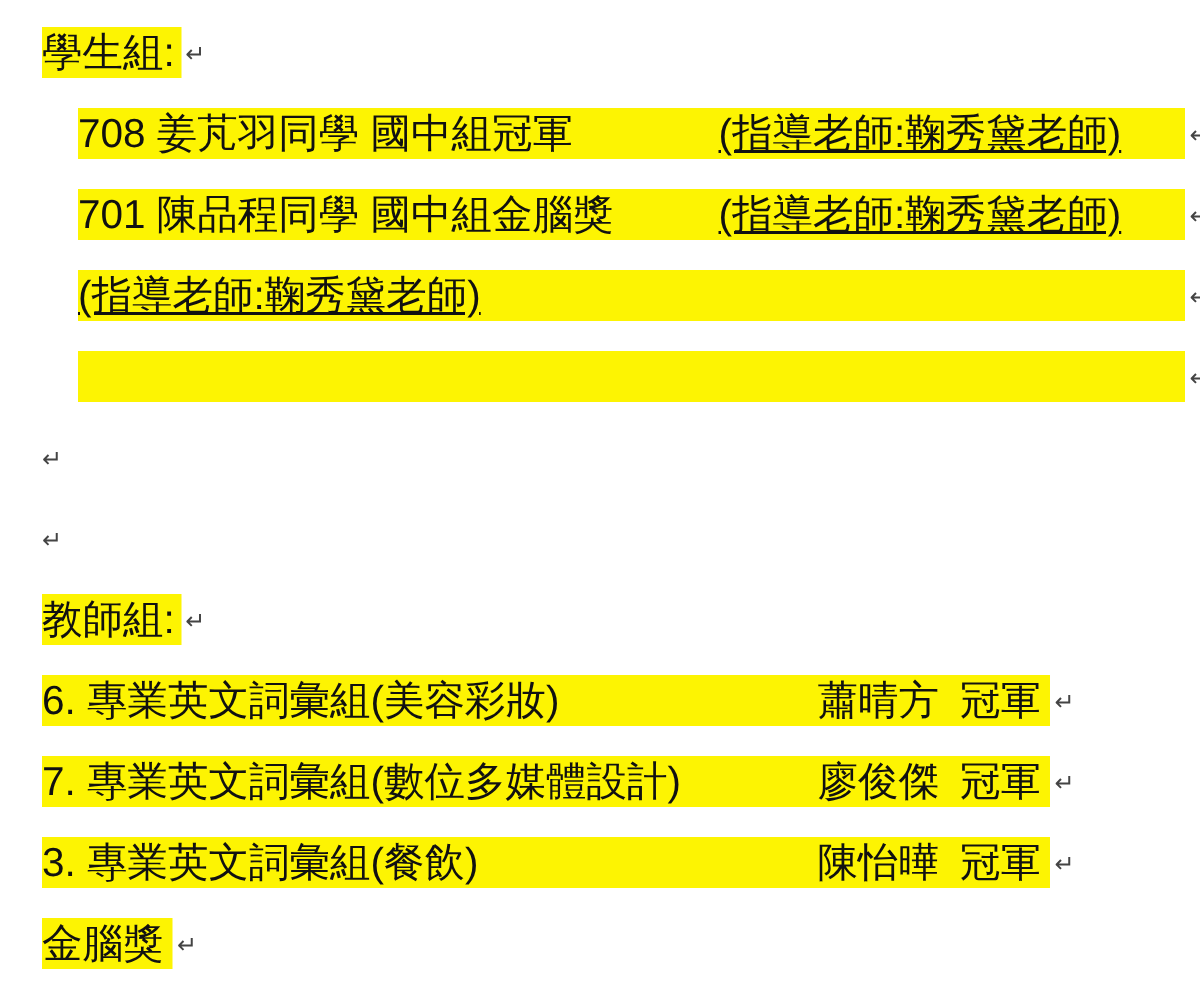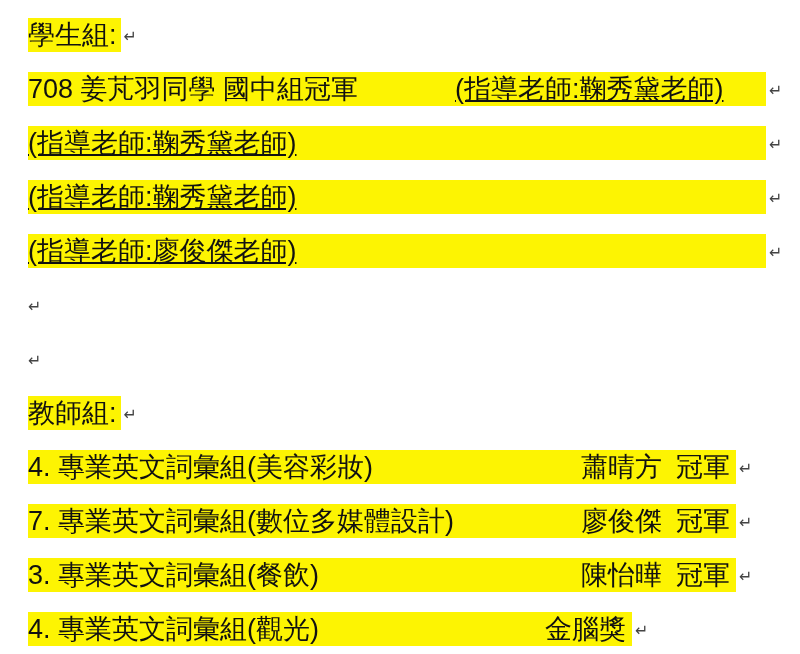--- a/index.html
+++ b/index.html
@@ -21,25 +21,25 @@
     white-space:nowrap;
   }
   .hl{
     background:#fdf402;
     display:inline-flex;
     align-items:center;
     height:34px;
     vertical-align:top;
   }
   .hl.heading{padding-right:4px;}
-  .hl.s-row{width:738px;}
+  .hl.s-row{width:738px;margin-left:24px;}
   .s-left{width:427px;flex:none;overflow:hidden;}
   .s-right{flex:none;text-decoration:underline;}
   .t-cat{width:517px;flex:none;overflow:hidden;}
-  .t-name{width:95px;flex:none;margin-left:36px;}
+  .t-name{width:95px;flex:none;}
   .t-award{flex:none;padding-right:6px;}
   .pmark{
     color:#444;
     font-size:16px;
     margin-left:3px;
     vertical-align:top;
     display:inline-block;
     height:34px;
     line-height:38px;
   }
@@ -54,66 +54,65 @@
   </div>
 
   <div class="para">
     <span class="hl s-row">
         <span class="s-left">708 姜芃羽同學 國中組冠軍</span>
         <span class="s-right">(指導老師:鞠秀黛老師)</span>
       </span><span class="pmark">↵</span>
   </div>
   <div class="para">
     <span class="hl s-row">
+        <span class="s-left">701 陳品程同學 國中組金腦獎</span>
         <span class="s-right">(指導老師:鞠秀黛老師)</span>
       </span><span class="pmark">↵</span>
   </div>
   <div class="para">
     <span class="hl s-row">
         <span class="s-right">(指導老師:鞠秀黛老師)</span>
       </span><span class="pmark">↵</span>
   </div>
   <div class="para">
     <span class="hl s-row">
-        <span class="s-right">(指導老師:廖俊傑老師)</span>
       </span><span class="pmark">↵</span>
   </div>
 
   <div class="para">
     <span class="pmark" style="margin-left:0;">↵</span>
   </div>
   <div class="para">
     <span class="pmark" style="margin-left:0;">↵</span>
   </div>
 
   <div class="para">
     <span class="hl heading">教師組:</span><span class="pmark">↵</span>
   </div>
 
   <div class="para">
     <span class="hl t-row">
-        <span class="t-cat">4. 專業英文詞彙組(美容彩妝)</span>
+        <span class="t-cat">6. 專業英文詞彙組(美容彩妝)</span>
         <span class="t-name">蕭晴方</span>
         <span class="t-award">冠軍</span>
       </span><span class="pmark">↵</span>
   </div>
   <div class="para">
     <span class="hl t-row">
         <span class="t-cat">7. 專業英文詞彙組(數位多媒體設計)</span>
         <span class="t-name">廖俊傑</span>
         <span class="t-award">冠軍</span>
       </span><span class="pmark">↵</span>
   </div>
   <div class="para">
     <span class="hl t-row">
         <span class="t-cat">3. 專業英文詞彙組(餐飲)</span>
         <span class="t-name">陳怡曄</span>
         <span class="t-award">冠軍</span>
       </span><span class="pmark">↵</span>
   </div>
   <div class="para">
     <span class="hl t-row">
-        <span class="t-cat">4. 專業英文詞彙組(觀光)</span>
         <span class="t-award">金腦獎</span>
       </span><span class="pmark">↵</span>
   </div>
 
 </div>
 
 </body></html>

